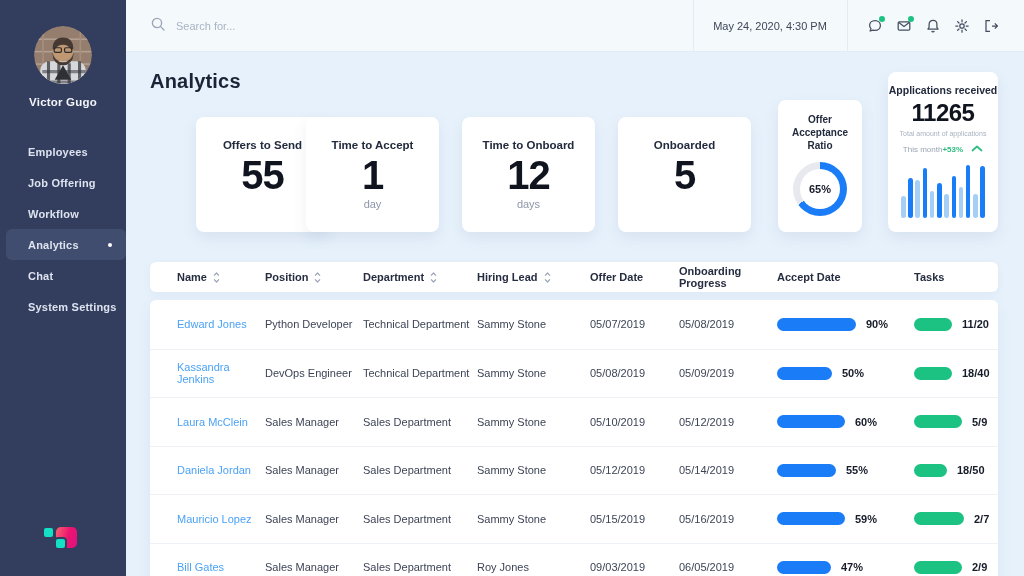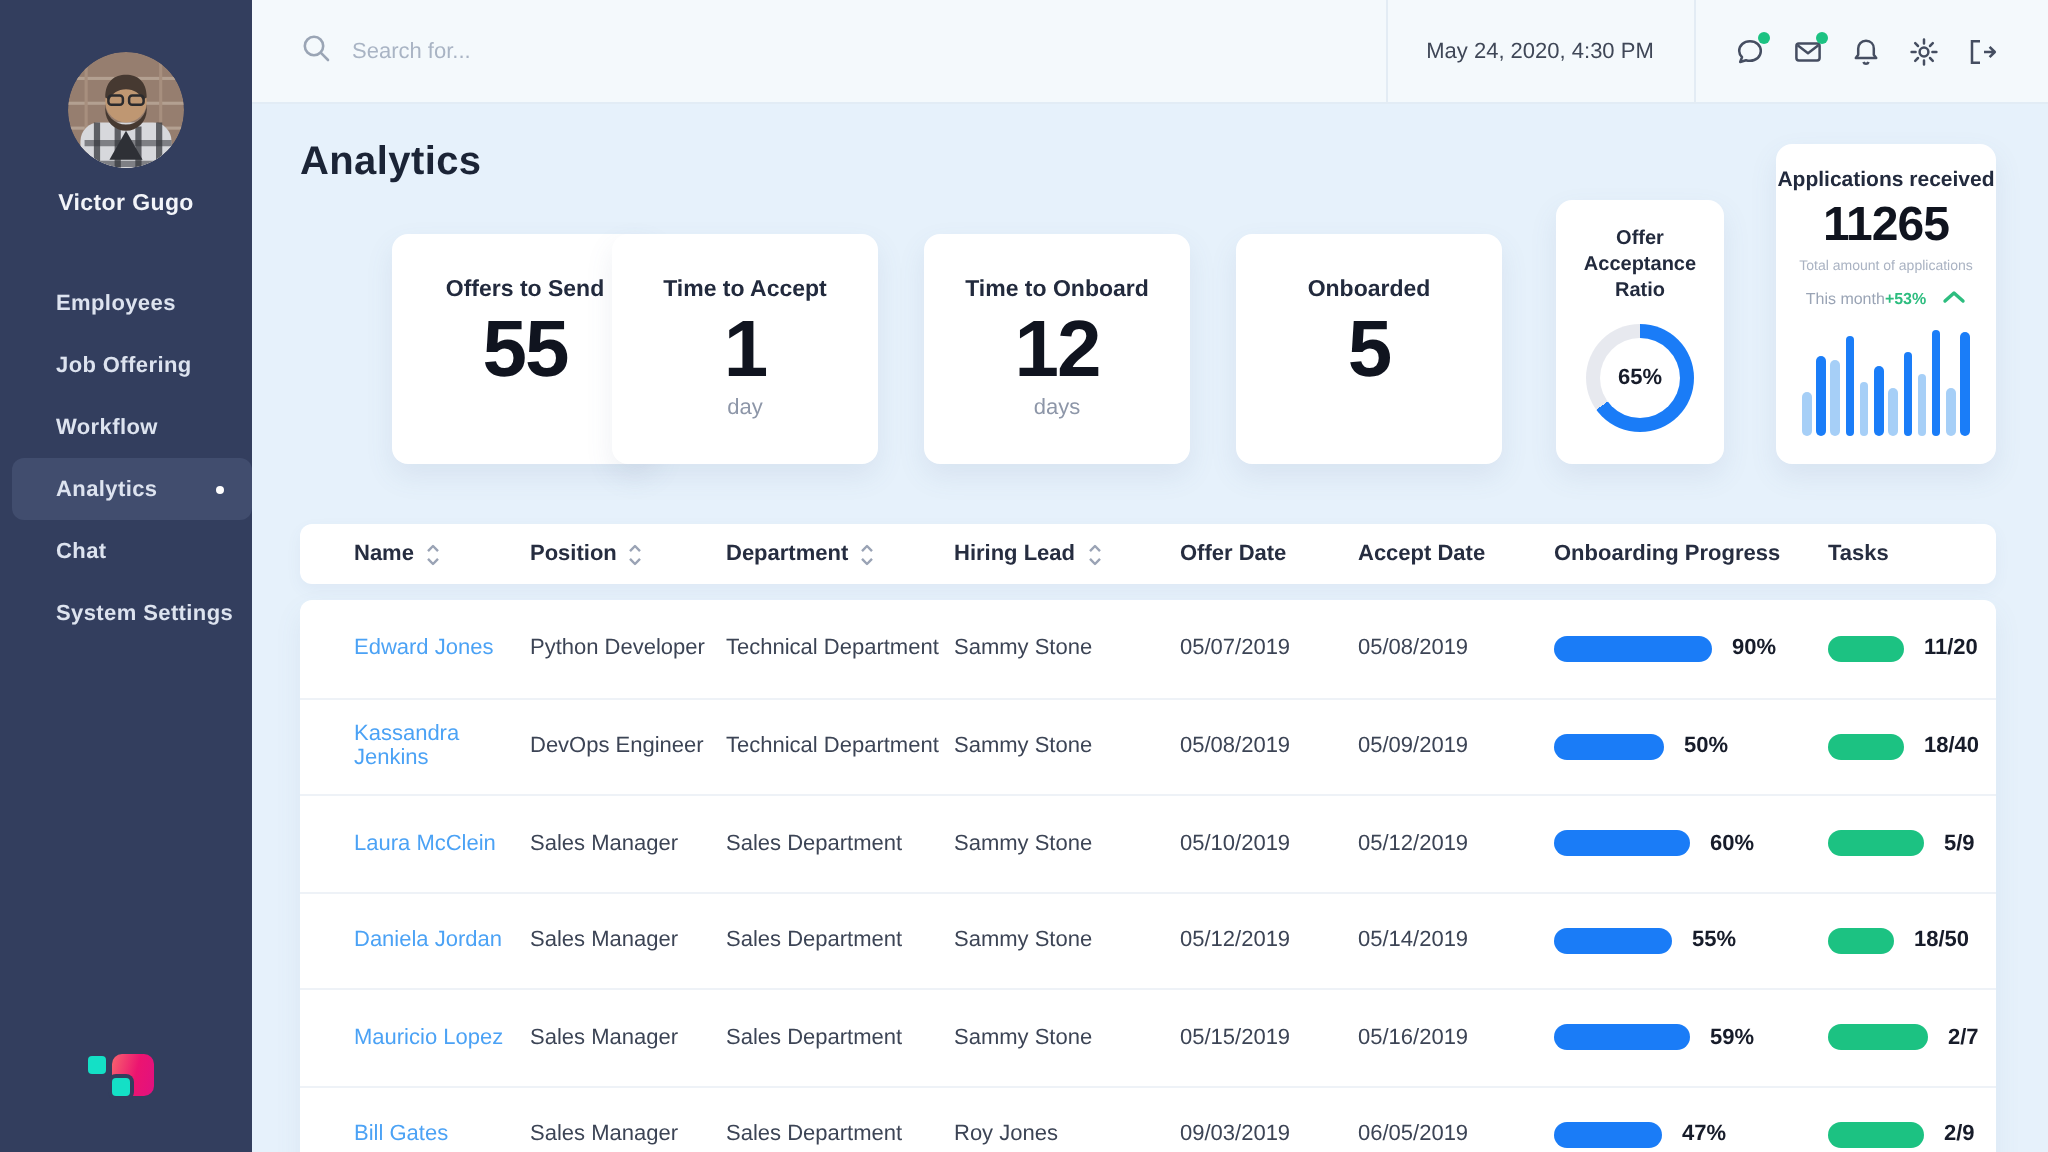--- a/index.html
+++ b/index.html
@@ -293,24 +293,24 @@
               <svg width="7" height="11" viewBox="0 0 7 11">
                 <path d="M1 3.6L3.5 1 6 3.6" fill="none" stroke="#9aa3b5" stroke-width="1.2" stroke-linejoin="round"></path>
                 <path d="M1 7.4L3.5 10 6 7.4" fill="none" stroke="#9aa3b5" stroke-width="1.2" stroke-linejoin="round"></path>
               </svg>
             </span>
           </div>
           <div class="th">
             <span>Offer Date</span>
           </div>
           <div class="th">
+            <span>Onboarding Progress</span>
+          </div>
+          <div class="th">
             <span>Accept Date</span>
-          </div>
-          <div class="th">
-            <span>Onboarding Progress</span>
           </div>
           <div class="th">
             <span>Tasks</span>
           </div>
         </div>
       <div class="tbody" id="tbody">
           <div class="trow tgrid">
             <div class="td name">Edward Jones</div>
             <div class="td">Python Developer</div>
             <div class="td">Technical Department</div>

